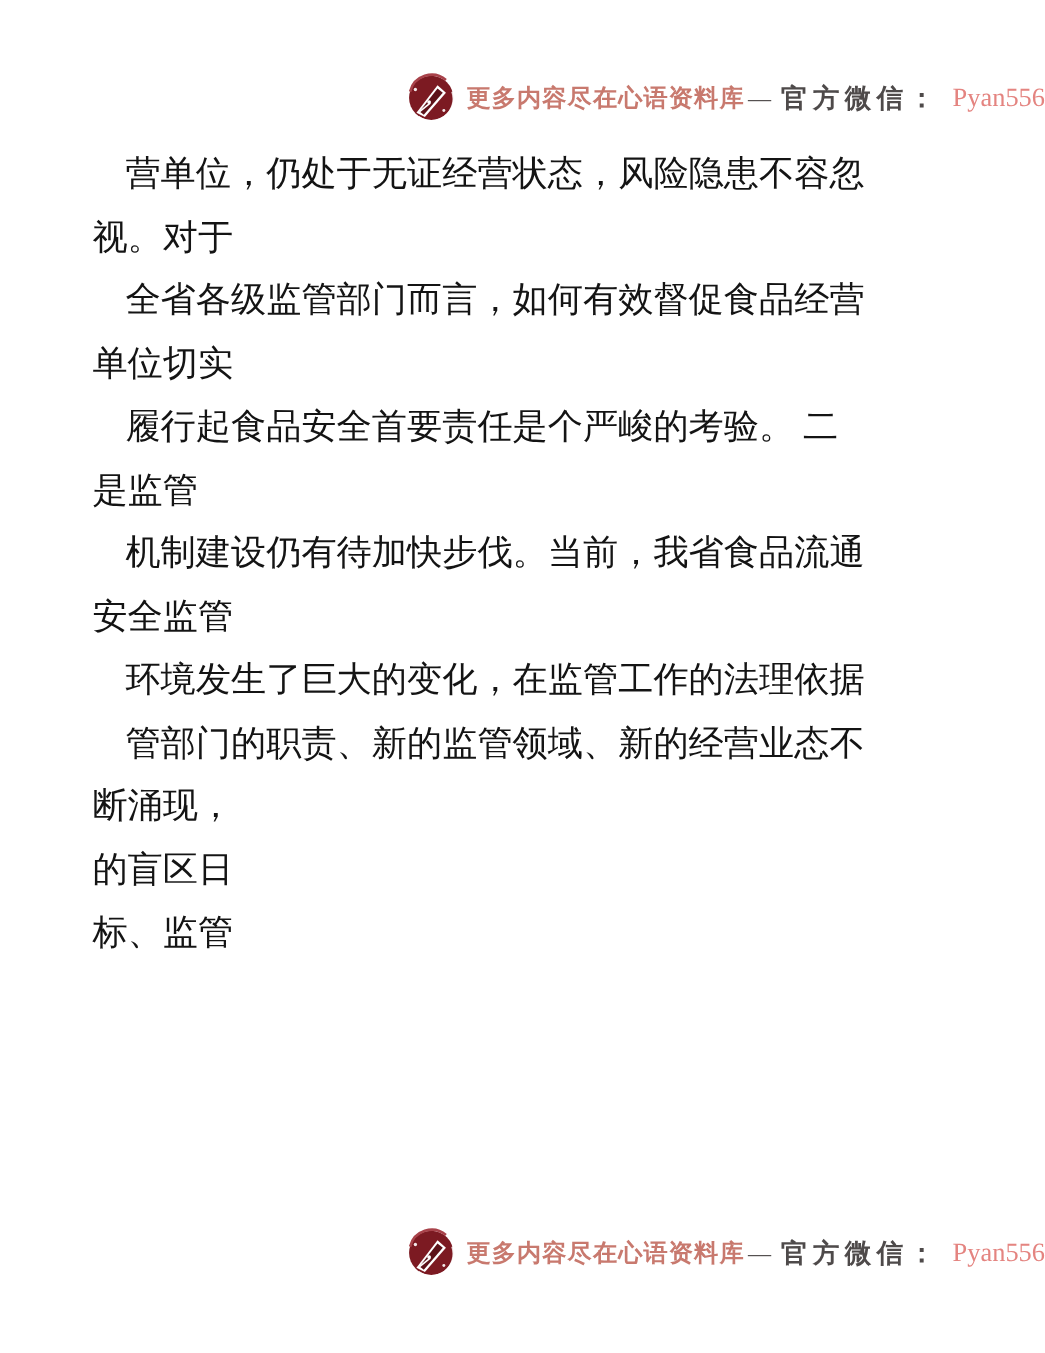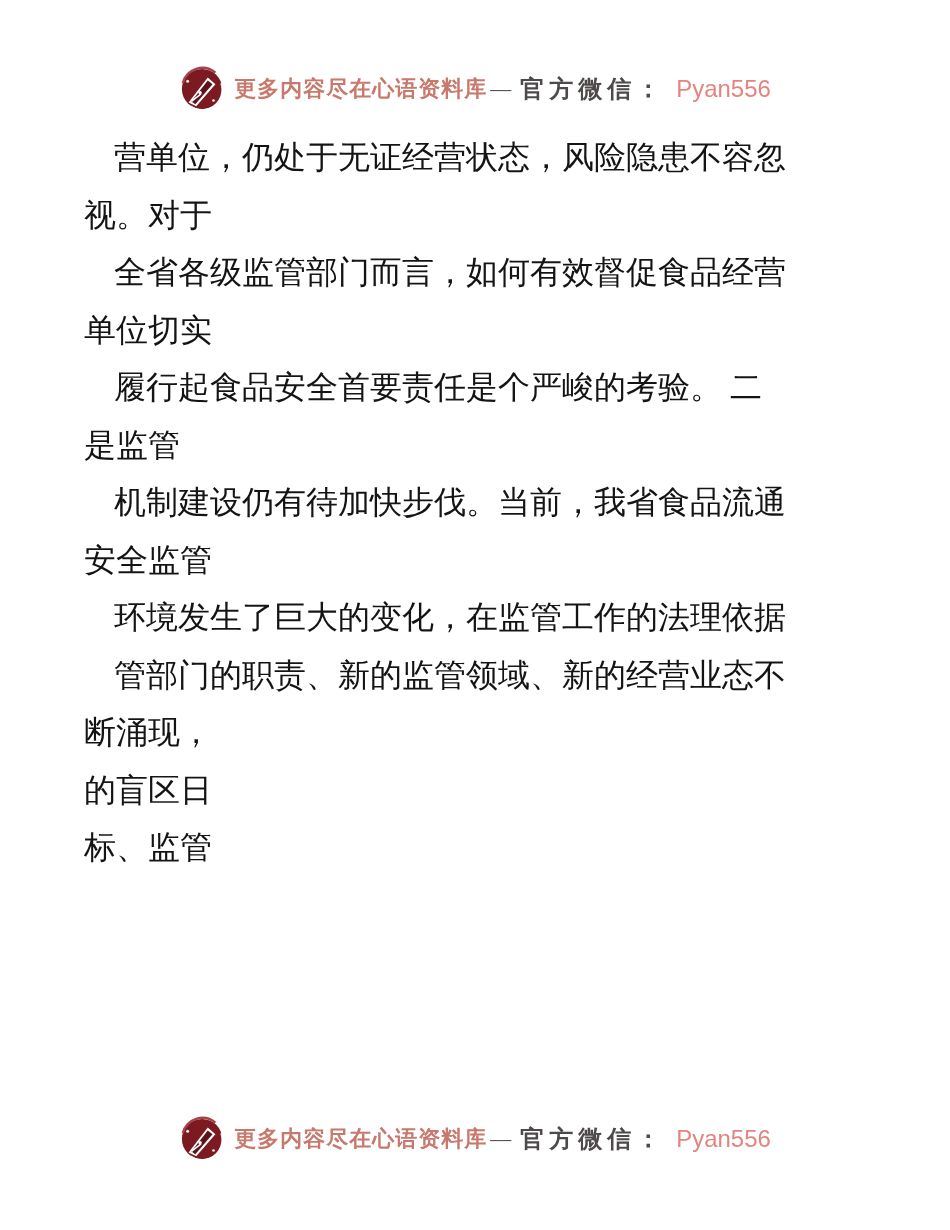--- a/index.html
+++ b/index.html
@@ -15,21 +15,21 @@
   .page{
     position:relative;
     width:950px;height:1230px;
     background:var(--page-bg);
     overflow:hidden;
     font-family:"Liberation Serif","DejaVu Serif",serif;
   }
   
   .watermark{
     position:absolute;left:0;width:100%;
-    display:flex;align-items:center;justify-content:center;
+    display:flex;align-items:center;justify-content:flex-end;
     gap:9px;height:54px;
   }
   .wm-header{top:62px;}
   .wm-footer{top:1112px;}
   .wm-logo{width:46px;height:50px;flex:0 0 auto;display:block;}
   .wm-brand{
     font-size:22px;font-weight:bold;
     color:var(--brand-color);
     letter-spacing:1px;
     white-space:nowrap;
@@ -37,21 +37,21 @@
   .wm-dash{
     font-size:21px;color:var(--label-color);
     margin-left:-6px;white-space:nowrap;
   }
   .wm-label{
     font-size:24px;font-weight:bold;
     color:var(--label-color);
     letter-spacing:5px;white-space:nowrap;
   }
   .wm-id{
-    font-family:Liberation Sans, sans-serif;
+    font-family:Liberation Serif, serif;
     font-size:24px;color:var(--id-color);
     white-space:nowrap;margin-left:2px;
   }
   
   .doc{
     position:absolute;top:129px;left:84px;right:84px;
     color:var(--text-color);
   }
   .doc .line{
     height:57.5px;line-height:57.5px;

